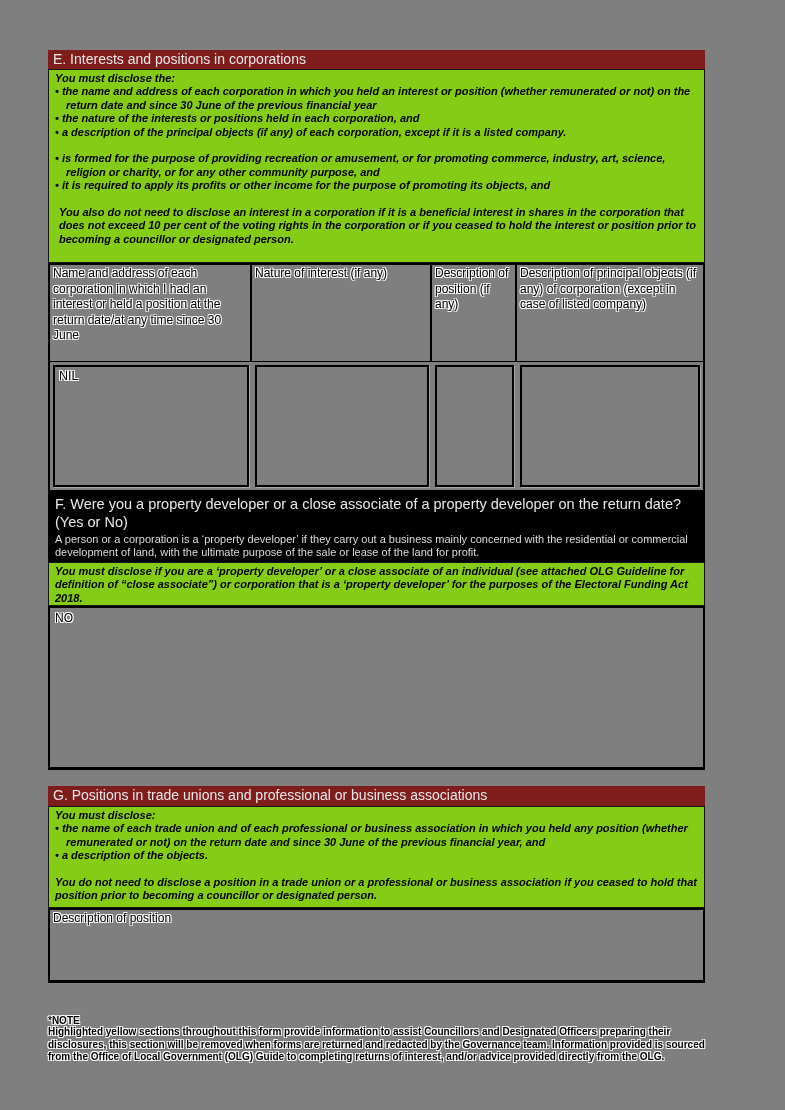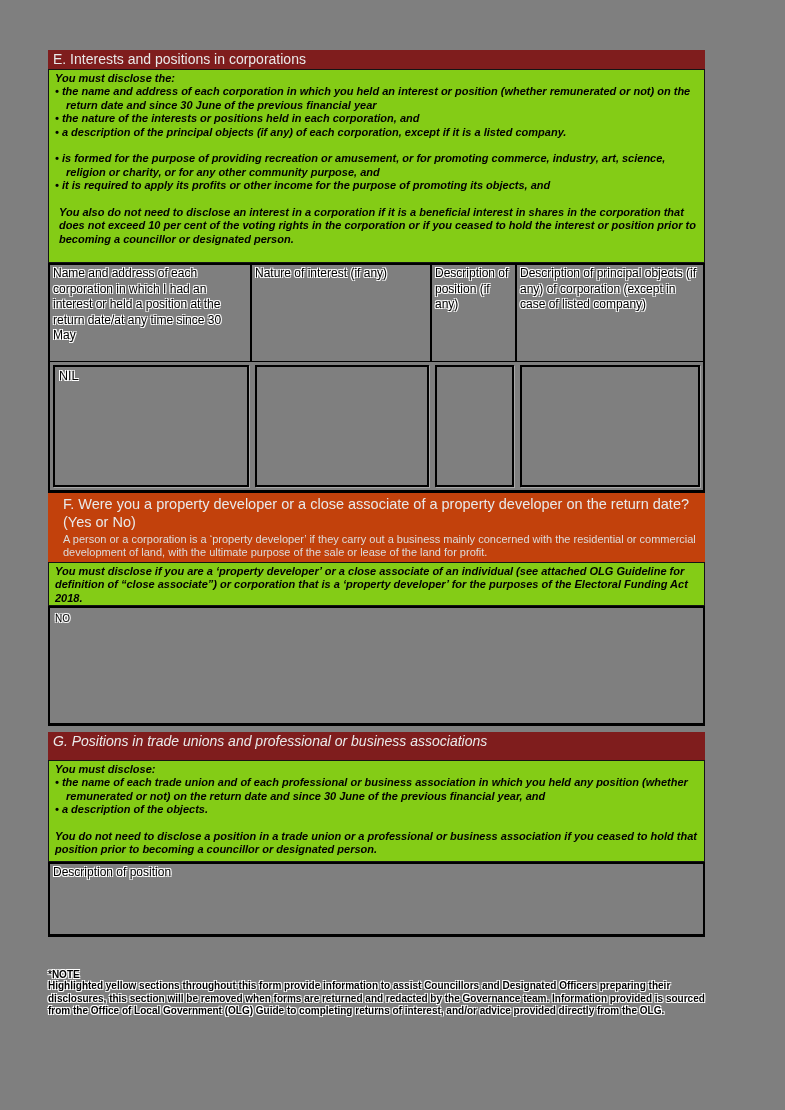--- a/index.html
+++ b/index.html
@@ -15,22 +15,22 @@
 
   
   .bar {
     background: #7f1d1d;
     color: #e9e9e9;
     padding: 2px 5px;
     font-size: 14px;
     line-height: 15px;
   }
   .bar-e { height: 19px; }
-  .bar-g { height: 28px; margin-top: 6px; font-style: italic; }
-  .f-bar { background:#c2410c; height: 69px; padding: 2px 5px 0 15px; }
+  .bar-g { height: 20px; margin-top: 16px; }
+  .f-bar { background:#000000; height: 69px; padding: 2px 5px 0 7px; }
   .f-title { color:#e9e9e9; font-size: 14.5px; line-height: 18px; }
   .f-sub { color:#dcdcdc; font-size: 11px; line-height: 13px; margin-top: 2px; }
 
   
   .yellow {
     background: #84cc16;
     border: 1px solid #141414;
     color: #000;
     font-style: italic;
     font-weight: bold;
@@ -76,23 +76,23 @@
     height: 100%;
     padding: 2px 4px;
     font-size: 12.5px;
     line-height: 15px;
   }
 
   
   .answer-box {
     border: 2px solid #000;
     border-bottom-width: 3px;
-    height: 120px;
+    height: 164px;
     padding: 3px 5px;
-    font-size: 10px;
+    font-size: 12px;
     line-height: 15px;
   }
 
   
   .tbl-g {
     display: grid;
     grid-template-columns: 385px 1fr;
     grid-template-rows: 1fr;
     border: 2px solid #000;
     border-bottom-width: 3px;
@@ -125,21 +125,21 @@
       <div class="blank-line"></div>
       <ul class="bullets">
         <li><span>is formed for the purpose of providing recreation or amusement, or for promoting commerce, industry, art, science, religion or charity, or for any other community purpose, </span><b>and</b></li>
         <li><span>it is required to apply its profits or other income for the purpose of promoting its objects, </span><b>and</b></li>
       </ul>
       <div class="blank-line"></div>
       <div class="indented">You also do not need to disclose an interest in a corporation if it is a beneficial interest in shares in the corporation that does not exceed 10 per cent of the voting rights in the corporation or if you ceased to hold the interest or position prior to becoming a councillor or designated person.</div>
     </div>
 
     <div class="tbl-e">
-      <div class="th halo">Name and address of each corporation in which I had an interest or held a position at the return date/at any time since 30 May</div>
+      <div class="th halo">Name and address of each corporation in which I had an interest or held a position at the return date/at any time since 30 June</div>
       <div class="th halo">Nature of interest (if any)</div>
       <div class="th halo">Description of position (if any)</div>
       <div class="th halo last">Description of principal objects (if any) of corporation (except in case of listed company)</div>
       <div class="td">
         <div class="inputbox halo">NIL</div>
       </div>
       <div class="td">
         <div class="inputbox halo"></div>
       </div>
       <div class="td">

